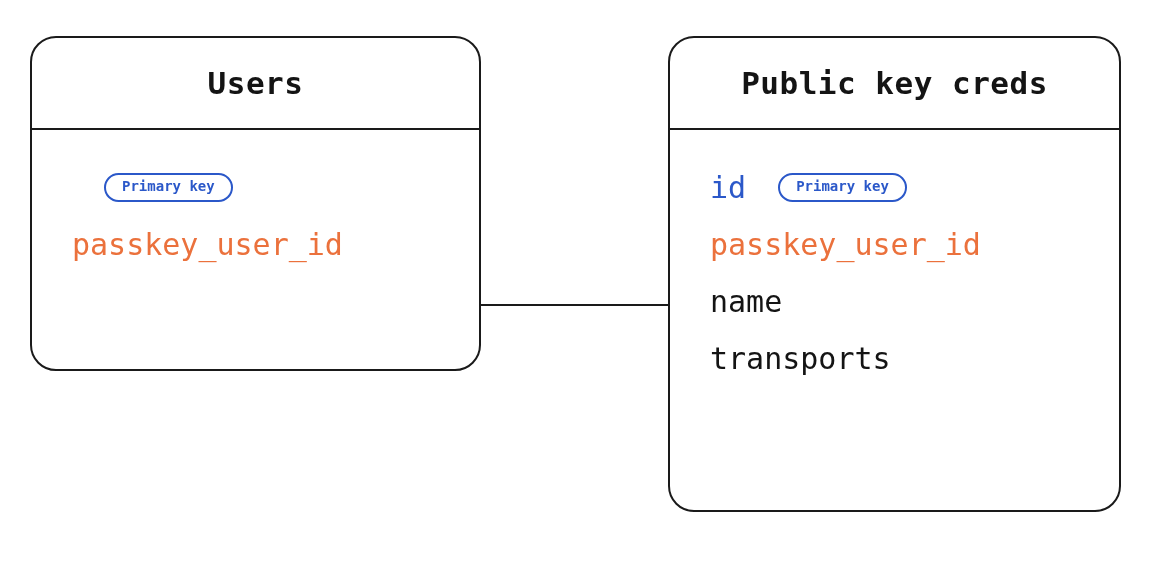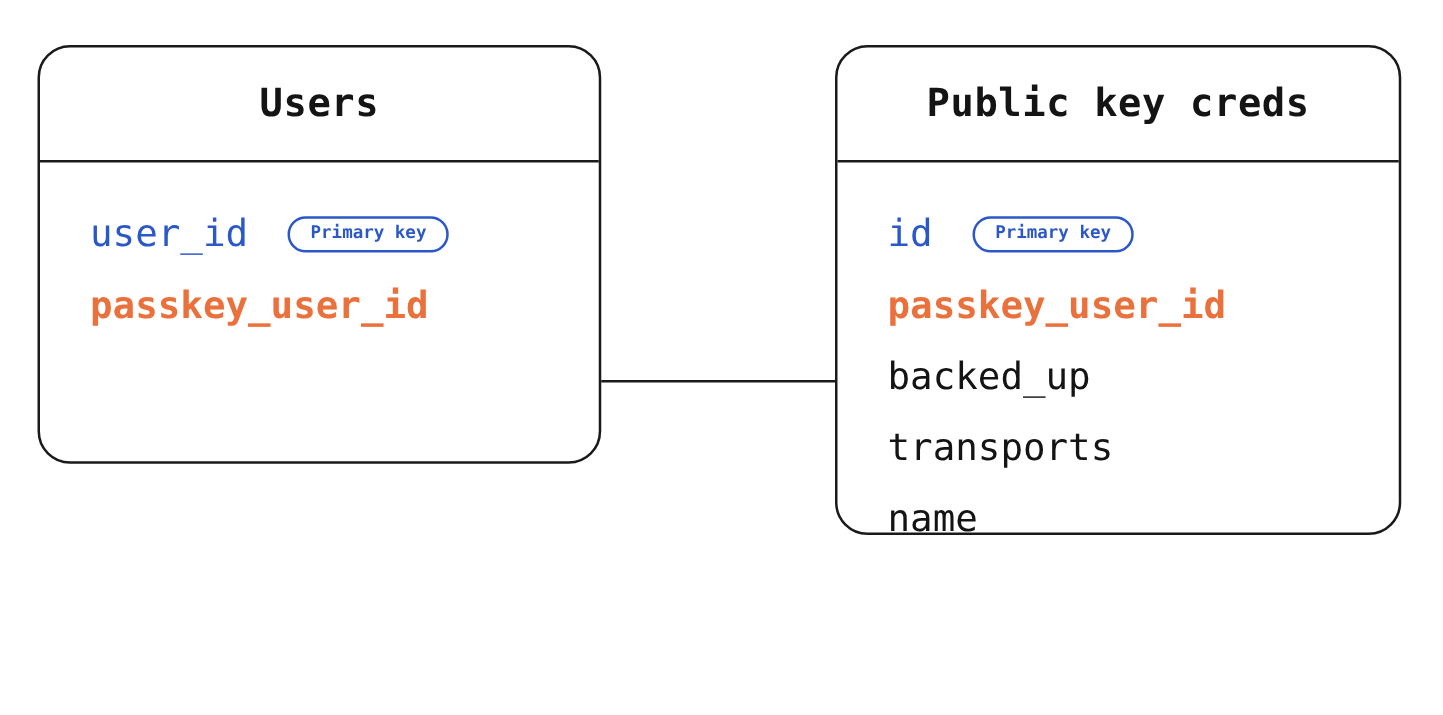--- a/index.html
+++ b/index.html
@@ -21,39 +21,39 @@
     background: var(--bg);
     overflow: hidden;
   }
   .table {
     position: absolute;
     background: var(--bg);
     border: 2px solid var(--line);
     border-radius: 26px;
   }
   .table--users { left: 30px; top: 36px; width: 451px; height: 335px; }
-  .table--creds { left: 668px; top: 36px; width: 453px; height: 392px; }
+  .table--creds { left: 668px; top: 36px; width: 453px; height: 476px; }
   .table__header {
     height: 92px;
     border-bottom: 2px solid var(--line);
     display: flex; align-items: center; justify-content: center;
   }
   .table__title {
     font-size: 31px;
     font-weight: bold;
     color: var(--text);
     letter-spacing: 0.5px;
     white-space: nowrap;
   }
   .table__body { padding: 29px 0 0 40px; }
   .row { height: 57px; display: flex; align-items: center; }
   .field { font-size: 30px; white-space: nowrap; }
   .field--blue { color: var(--blue); }
   .field--black { color: var(--text); }
-  .field--orange { color: var(--orange); font-weight: bold; }
+  .field--orange { color: var(--orange); }
   .badge {
     margin-left: 32px;
     border: 2px solid var(--blue);
     color: var(--blue);
     border-radius: 999px;
     padding: 3px 16px 5px 16px;
     font-size: 14px;
     font-weight: bold;
     line-height: 1.25;
     white-space: nowrap;
@@ -69,21 +69,20 @@
 <body>
 
 <div class="canvas">
 
   <div class="table table--users">
     <div class="table__header">
       <span class="table__title">Users</span>
     </div>
     <div class="table__body">
       <div class="row">
-        <span class="field field--blue">user_id</span>
         <span class="badge">Primary key</span>
       </div>
       <div class="row">
         <span class="field field--orange">passkey_user_id</span>
       </div>
     </div>
   </div>
 
   <div class="connector"></div>
 
@@ -93,24 +92,21 @@
     </div>
     <div class="table__body">
       <div class="row">
         <span class="field field--blue">id</span>
         <span class="badge">Primary key</span>
       </div>
       <div class="row">
         <span class="field field--orange">passkey_user_id</span>
       </div>
       <div class="row">
-        <span class="field field--black">backed_up</span>
+        <span class="field field--black">name</span>
       </div>
       <div class="row">
         <span class="field field--black">transports</span>
-      </div>
-      <div class="row">
-        <span class="field field--black">name</span>
       </div>
     </div>
   </div>
 
 </div>
 
 </body></html>

